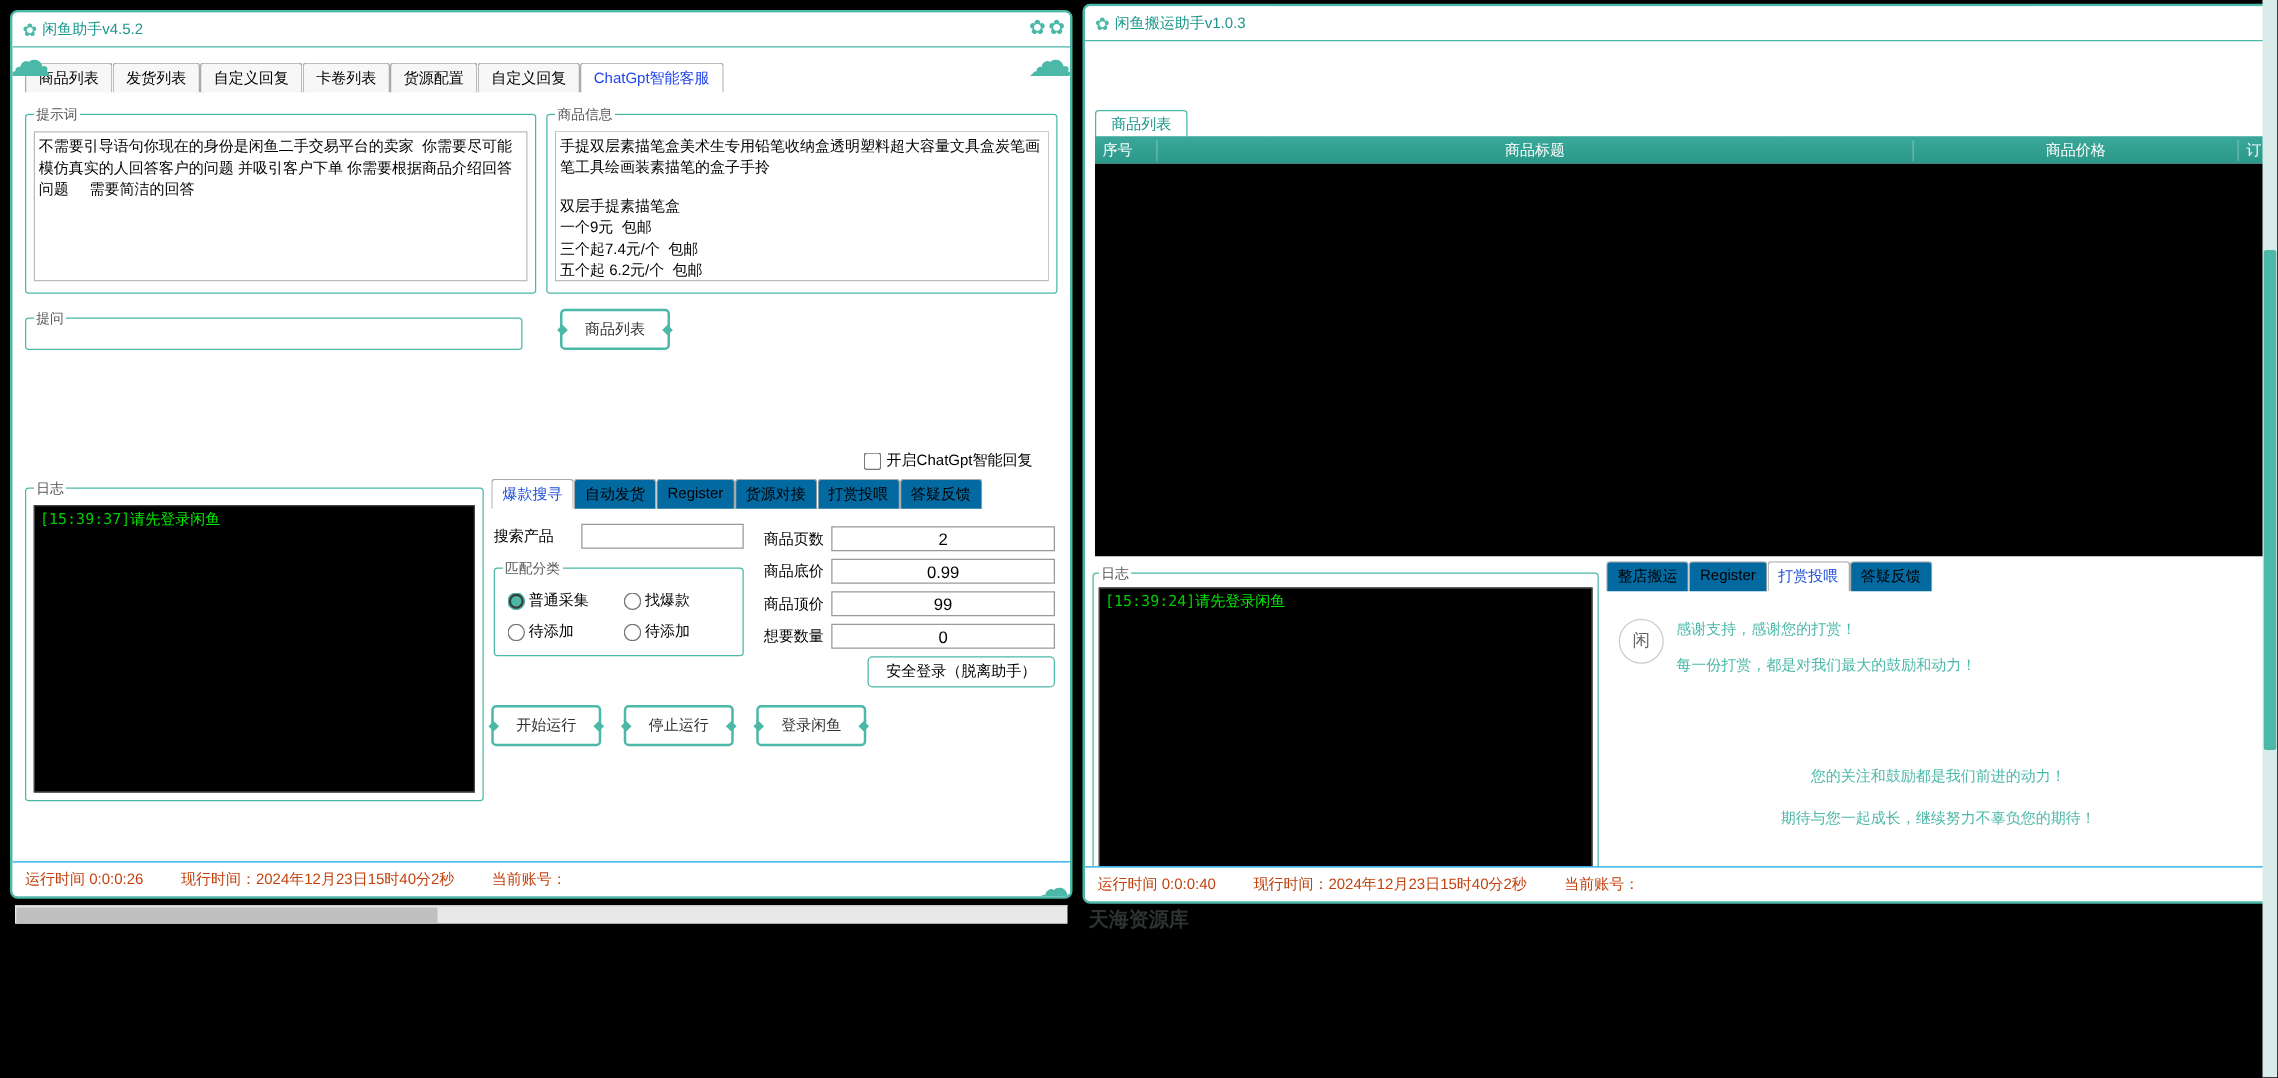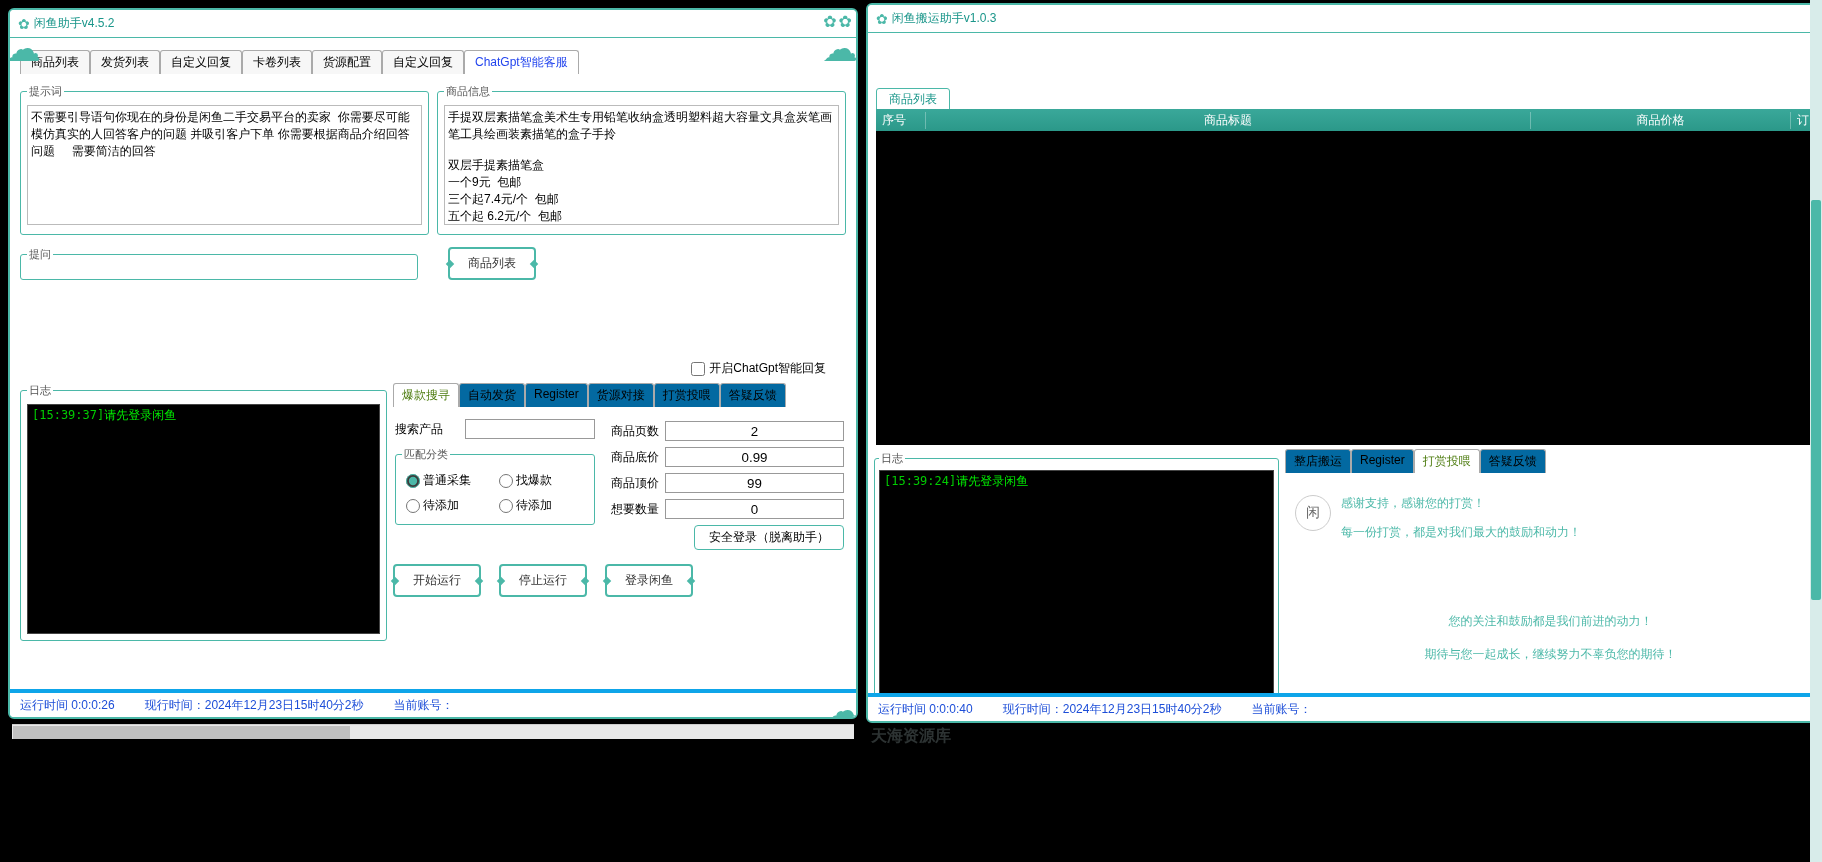--- a/index.html
+++ b/index.html
@@ -57,21 +57,21 @@
 .param-row label { width: 54px; text-align: right; }
 .param-row input { flex: 0 0 120px; text-align: center; border: 1px solid #999; height: 20px; }
 
 .radio-grid { display: grid; grid-template-columns: 1fr 1fr; gap: 8px; padding: 4px; }
 .radio-item { display: flex; align-items: center; gap: 3px; }
 .radio-item input { accent-color:#4bb8a8; width:14px; height:14px; }
 
 .btn-row { display: flex; gap: 18px; margin-top: 10px; }
 
 
-.statusbar { position: absolute; bottom: 0; left: 0; right: 0; height: 28px; background: #fff; border-top: 4px solid #0ea5e9; display: flex; align-items: center; padding: 0 10px; font-size: 12px; gap: 30px; color:#1d4ed8; }
+.statusbar { position: absolute; bottom: 0; left: 0; right: 0; height: 28px; background: #fff; border-top: 1px solid #0ea5e9; display: flex; align-items: center; padding: 0 10px; font-size: 12px; gap: 30px; color:#c2410c; }
 
 
 .r-tabs { position: absolute; top: 55px; left: 8px; }
 .r-tab { padding: 2px 12px; border: 1px solid #4bb8a8; border-radius: 3px 3px 0 0; background:#fff; color:#1a968a; font-size:12px; display:inline-block; }
 
 .table-header { position: absolute; top: 76px; left: 8px; right: -5px; height: 22px; background: linear-gradient(#3aa89a,#2b9889); color:#fff; display:flex; align-items:center; font-size:12px; }
 .th-cell { padding: 0 6px; border-right:1px solid rgba(255,255,255,.3); }
 .table-body { position: absolute; top: 98px; left: 8px; right: 0; height: 314px; background:#000; }
 
 .r-middle { position: absolute; top: 416px; left: 6px; right: 0; bottom: 30px; display: flex; }
@@ -91,21 +91,21 @@
 
 
 .left-bottom { display:flex; gap:6px; margin-top:6px; }
 .left-bottom .log-col { width:405px; }
 .left-bottom .ctrl-col { flex:1; }
 
 .log-fset { height: 258px; }
 
 .ctrl-tabs { display:flex; }
 .ctrl-tab { padding:3px 8px; border:1px solid #aaa; border-bottom:none; border-radius:3px 3px 0 0; font-size:12px; background:#0369a1; cursor:pointer; }
-.ctrl-tab.active { color:#4d7c0f; background:#fff; }
+.ctrl-tab.active { color:#1d4ed8; background:#fff; }
 
 .ctrl-body { border:none; padding:4px 2px; }
 
 .small-btn { padding:3px 14px; border:1px solid #4bb8a8; background:#fff; border-radius:4px; cursor:pointer; font-size:12px; }
 
 
 .hscroll { position: absolute; height: 15px; background:#e8e8e8; border-top:1px solid #ccc; }
 .hscroll .thumb { background:#c0c0c0; height:13px; margin:1px; width:40%; }
 
 

